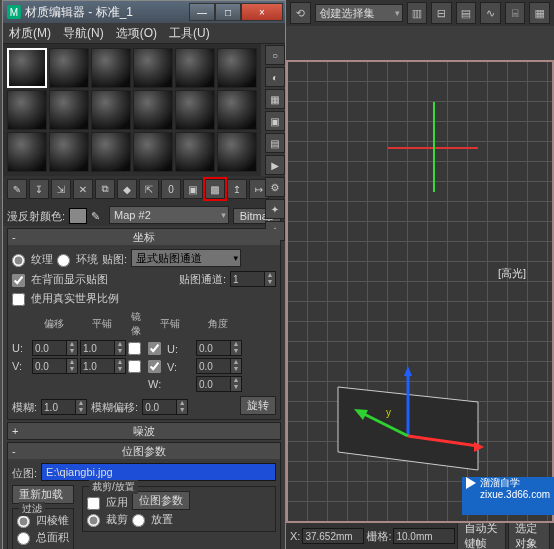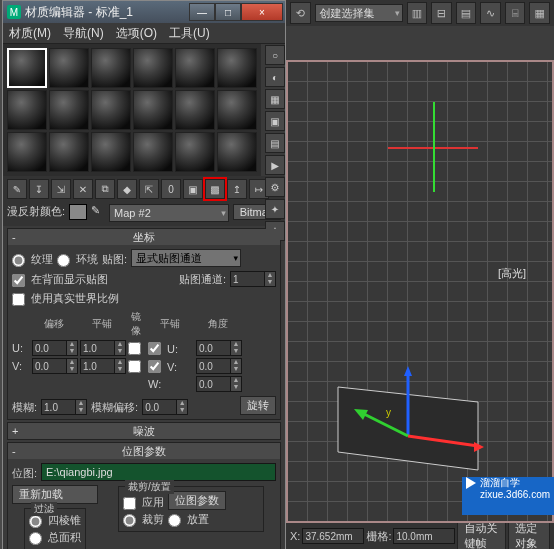--- a/index.html
+++ b/index.html
@@ -12,41 +12,41 @@
   .wbtn.close{width:40px;background:linear-gradient(#d9604c,#b33a29)}
   .menubar{height:20px;background:#3a3a3a;display:flex;align-items:center;padding:0 6px;gap:12px;border-bottom:1px solid #222}
   .menuitem{font-size:12px;color:#ddd;cursor:default}
   .slotgrid{padding:4px;display:grid;grid-template-columns:repeat(6,40px);grid-template-rows:repeat(3,40px);gap:2px;background:#2d2d2d}
   .slot{width:40px;height:40px;background:radial-gradient(circle at 35% 30%,#6a6a6a 0%,#3a3a3a 40%,#0a0a0a 85%);border:1px solid #222;box-sizing:border-box}
   .slot.sel{outline:2px solid #fff;outline-offset:-2px}
   .vtool{position:absolute;right:2px;top:44px;width:18px;display:flex;flex-direction:column;gap:2px}
   .vtool .tb,.htool .tb{width:18px;height:18px;background:#4a4a4a;border:1px solid #222;display:flex;align-items:center;justify-content:center;font-size:10px;color:#ccc}
   .htool{display:flex;gap:2px;padding:2px 4px;background:#333;align-items:center;height:22px}
   .htool .tb.redbox{outline:2px solid #e30000;outline-offset:0}
-  .rowctrl{display:flex;align-items:flex-start;gap:4px;padding:2px 4px;height:20px;background:#333}
+  .rowctrl{display:flex;align-items:flex-end;gap:4px;padding:2px 4px;height:20px;background:#333}
   .lbl{font-size:11px;color:#ccc;white-space:nowrap}
   .swatch{width:16px;height:14px;background:#888;border:1px solid #000}
   .dd{flex:1;height:16px;background:#5a5a5a;border:1px solid #222;display:flex;align-items:center;padding:0 4px;position:relative;font-size:11px;color:#ddd}
   .dd .chev{position:absolute;right:2px;font-size:9px;color:#aaa}
   .btn{padding:1px 6px;background:#555;border:1px solid #222;font-size:11px;color:#ddd}
   .rollout{background:#3a3a3a;border:1px solid #222;margin:2px 4px}
   .rollhdr{height:16px;background:#4a4a4a;display:flex;align-items:center;justify-content:center;font-size:11px;color:#ddd;position:relative}
   .rollhdr .minus{position:absolute;left:4px}
   .rollbody{padding:4px;display:flex;flex-direction:column;gap:4px}
   .row{display:flex;align-items:flex-end;gap:4px}
   input[type=radio],input[type=checkbox]{margin:0 2px 0 0;accent-color:#888}
   .spin{display:flex;align-items:center;width:44px;height:14px;background:#3a3a3a;border:1px solid #161616}
   .spin input{width:100%;background:transparent;border:0;color:#c8c8c8;font-size:10px;padding:0 2px;outline:none;text-align:left;flex:1;height:13px}
   .spin .ar{width:10px;display:flex;flex-direction:column;border-left:1px solid #161616}
   .spin .ar div{height:7px;font-size:7px;line-height:6px;text-align:center;color:#aaa;background:#4a4a4a}
   .gridcols{display:grid;grid-template-columns:16px 44px 44px 16px 44px 44px;gap:2px 4px;align-items:center}
   .ghdr{font-size:10px;color:#bbb;text-align:center}
   .loc{width:12px;height:12px;display:flex;align-items:center}
-  .txtbox{flex:1;height:16px;background:#14532d;border:1px solid #161616;color:#ddd;padding:0 4px;font-size:11px;display:flex;align-items:center}
-  .groupbox{border:1px solid #222;padding:4px;margin:1px 12px;position:relative;display:flex;flex-direction:column;gap:2px}
+  .txtbox{flex:1;height:16px;background:#1d4ed8;border:1px solid #161616;color:#ddd;padding:0 4px;font-size:11px;display:flex;align-items:center}
+  .groupbox{border:1px solid #222;padding:4px;margin:1px 0;position:relative;display:flex;flex-direction:column;gap:2px}
   .groupbox>.glabel{position:absolute;top:-7px;left:6px;background:#3a3a3a;padding:0 3px;font-size:10px;color:#ccc}
   
   .right{position:absolute;left:286px;top:0;right:0;bottom:0;background:#3d3d3d}
   .right .top1{height:20px;background:#3d3d3d;display:flex;align-items:center;gap:10px;padding:0 8px;color:#ccc}
   .right .top2{height:26px;background:#333;display:flex;align-items:center;gap:4px;padding:0 4px}
   .right .top2 .tb{width:22px;height:20px;background:#4a4a4a;border:1px solid #222;display:flex;align-items:center;justify-content:center;font-size:11px;color:#bbb}
   .viewport{position:absolute;left:0;top:60px;right:0;bottom:26px;background:#383838;border:2px solid #a88}
   .gridplane{position:absolute;inset:0;background:
     repeating-linear-gradient(0deg,transparent,transparent 19px,#555 19px,#555 20px),
     repeating-linear-gradient(90deg,transparent,transparent 19px,#555 19px,#555 20px)}

